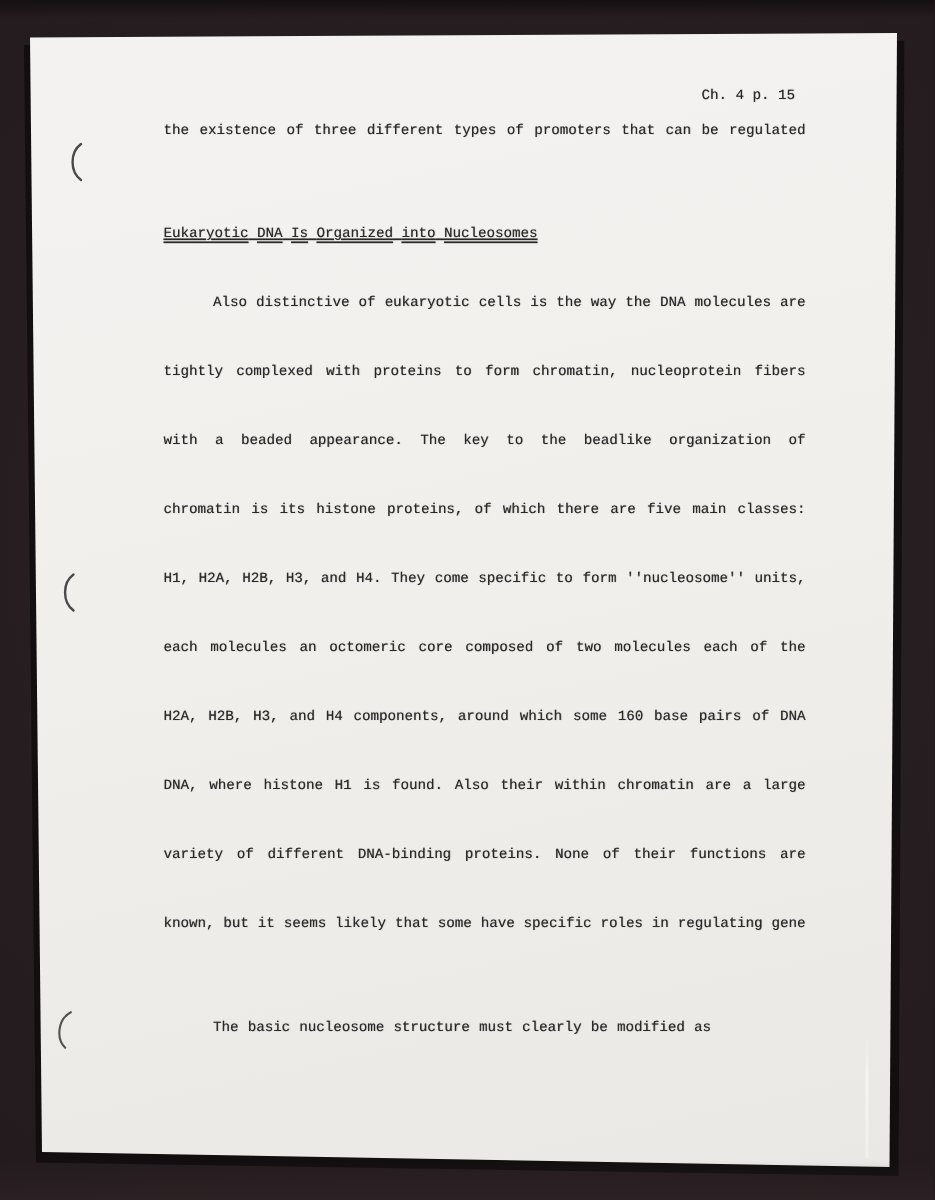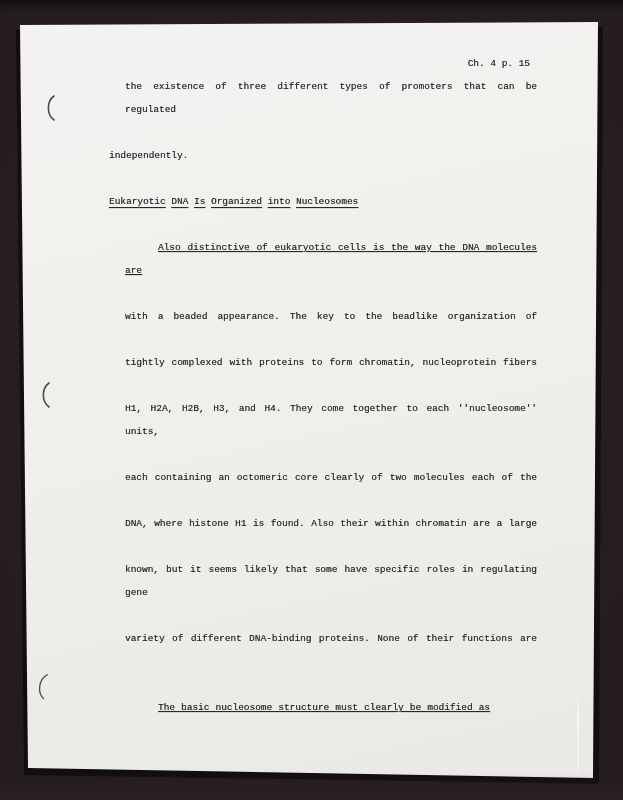--- a/index.html
+++ b/index.html
@@ -46,25 +46,25 @@
   }
   .punch { position: absolute; }
   .doc {
     position: absolute; left: 109px; top: 52px; width: 428px;
     font-size: 9.45px; line-height: 23px; color: #282828;
     text-shadow: 0.2px 0.2px 0.6px rgba(35,35,35,0.6);
   }
   .pagenum { text-align: right; padding-right: 7px; }
   .gap { height: 23px; }
   .line { min-height: 23px; }
-  .jl { text-align: justify; margin-left: 16px; }
+  .jl { text-align: justify; }
   .jl::after { content: ""; display: inline-block; width: 100%; height: 0; }
-  .ind { text-indent: 33px; text-decoration: underline; }
+  .ind { text-indent: 33px; }
   .narrow { width: 365px; }
-  .heading { white-space: nowrap; }
+  .heading { white-space: nowrap; text-decoration: underline; }
   .hw {
     text-decoration: underline;
     text-decoration-thickness: 1px;
     text-underline-offset: 3px;
   }
 </style>
 </head>
 <body>
 
 <div class="stage">
@@ -87,34 +87,35 @@
       <svg width="16" height="30" viewBox="0 0 16 30">
         <path d="M12 3 C 4.5 8.5, 4.5 21.5, 12 27" fill="none" stroke="#555050" stroke-width="1.4" stroke-linecap="round"></path>
       </svg>
     </div>
 
     <div class="doc">
       <div class="line pagenum">Ch. 4 p. 15</div>
 
     <div class="para">
           <div class="line jl">the existence of three different types of promoters that can be regulated</div>
-          <div class="line noj">independently.</div>
         </div>
         <div class="gap"></div>
         <div class="line heading"><span class="hw">Eukaryotic</span> <span class="hw">DNA</span> <span class="hw">Is</span> <span class="hw">Organized</span> <span class="hw">into</span> <span class="hw">Nucleosomes</span></div>
         <div class="gap"></div>
         <div class="para">
           <div class="line jl ind">Also distinctive of eukaryotic cells is the way the DNA molecules are</div>
+          <div class="line jl">tightly complexed with proteins to form chromatin, nucleoprotein fibers</div>
           <div class="line jl">with a beaded appearance.  The key to the beadlike organization of</div>
-          <div class="line jl">tightly complexed with proteins to form chromatin, nucleoprotein fibers</div>
-          <div class="line jl">H1, H2A, H2B, H3, and H4.  They come together to each ''nucleosome'' units,</div>
-          <div class="line jl">each containing an octomeric core clearly of two molecules each of the</div>
+          <div class="line jl">chromatin is its histone proteins, of which there are five main classes:</div>
+          <div class="line jl">H1, H2A, H2B, H3, and H4.  They come specific to form ''nucleosome'' units,</div>
+          <div class="line jl">each molecules an octomeric core composed of two molecules each of the</div>
+          <div class="line jl">H2A, H2B, H3, and H4 components, around which some 160 base pairs of DNA</div>
           <div class="line jl">DNA, where histone H1 is found.  Also their within chromatin are a large</div>
+          <div class="line jl">variety of different DNA-binding proteins.  None of their functions are</div>
           <div class="line jl">known, but it seems likely that some have specific roles in regulating gene</div>
-          <div class="line jl">variety of different DNA-binding proteins.  None of their functions are</div>
         </div>
         <div class="gap"></div>
         <div class="para">
           <div class="line jl ind narrow">The basic nucleosome structure must clearly be modified as</div>
         </div>
       </div>
   </div>
 </div>
 
 </body></html>

